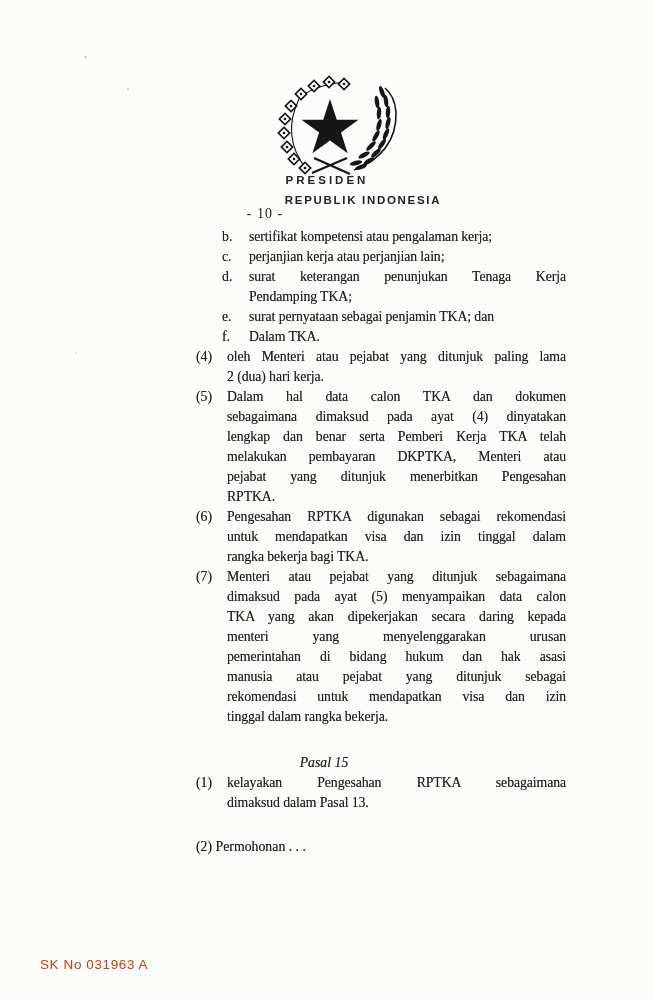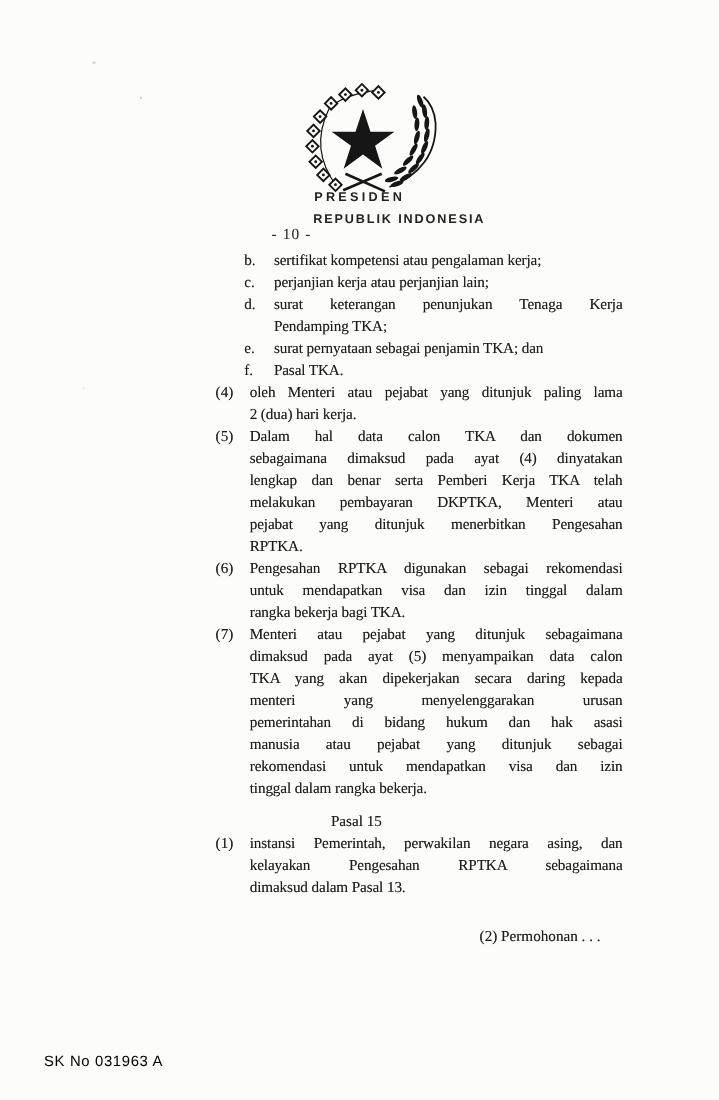--- a/index.html
+++ b/index.html
@@ -33,28 +33,28 @@
   }
   .item { display:flex; }
   .item .marker { flex:none; }
   .lettered { margin-left:26px; }
   .lettered .marker { width:27px; }
   .numbered .marker { width:31px; }
   .lines { flex:1; min-width:0; letter-spacing:-.1px; }
   .tline { text-align:justify; text-align-last:justify; }
   .tline.last { text-align-last:left; }
 
-  .section-heading { margin-top:10px; text-align:center; padding-right:114px; }
-  .catchword { margin-top:24px; text-align:right; padding-right:20px; }
+  .section-heading { margin-top:26px; text-align:center; padding-right:114px;font-style:italic; }
+  .catchword { margin-top:24px; text-align:left; padding-right:20px; }
 
   
   .footer-serial {
     position:absolute; left:40px; top:957px;
     font-family:"Liberation Sans","DejaVu Sans",sans-serif;
-    font-size:13.5px; letter-spacing:.6px; color:#000000;
+    font-size:13.5px; letter-spacing:.6px; color:#c2410c;
   }
 
   
   .speck { position:absolute; background:rgba(60,60,60,.25); border-radius:50%; }
 </style>
 </head>
 <body>
 
 <div class="page">
 
@@ -133,21 +133,21 @@
         </div>
         <div class="item lettered">
           <span class="marker">e.</span>
           <div class="lines">
             <div class="tline last">surat pernyataan sebagai penjamin TKA; dan</div>
           </div>
         </div>
         <div class="item lettered">
           <span class="marker">f.</span>
           <div class="lines">
-            <div class="tline last">Pasal TKA.</div>
+            <div class="tline last">Dalam TKA.</div>
           </div>
         </div>
       </div>
     <div id="numbered-list">
         <div class="item numbered">
           <span class="marker">(4)</span>
           <div class="lines">
             <div class="tline">oleh Menteri atau pejabat yang ditunjuk paling lama</div>
             <div class="tline last">2 (dua) hari kerja.</div>
           </div>
@@ -183,21 +183,20 @@
             <div class="tline">rekomendasi untuk mendapatkan visa dan izin</div>
             <div class="tline last">tinggal dalam rangka bekerja.</div>
           </div>
         </div>
       </div>
     <div class="section-heading">Pasal 15</div>
     <div id="section-list">
         <div class="item numbered">
           <span class="marker">(1)</span>
           <div class="lines">
-            <div class="tline">instansi Pemerintah, perwakilan negara asing, dan</div>
             <div class="tline">kelayakan Pengesahan RPTKA sebagaimana</div>
             <div class="tline last">dimaksud dalam Pasal 13.</div>
           </div>
         </div>
       </div>
     <div class="catchword">(2) Permohonan . . .</div>
   </div>
 
   <div class="footer-serial">SK No 031963 A</div>
 

